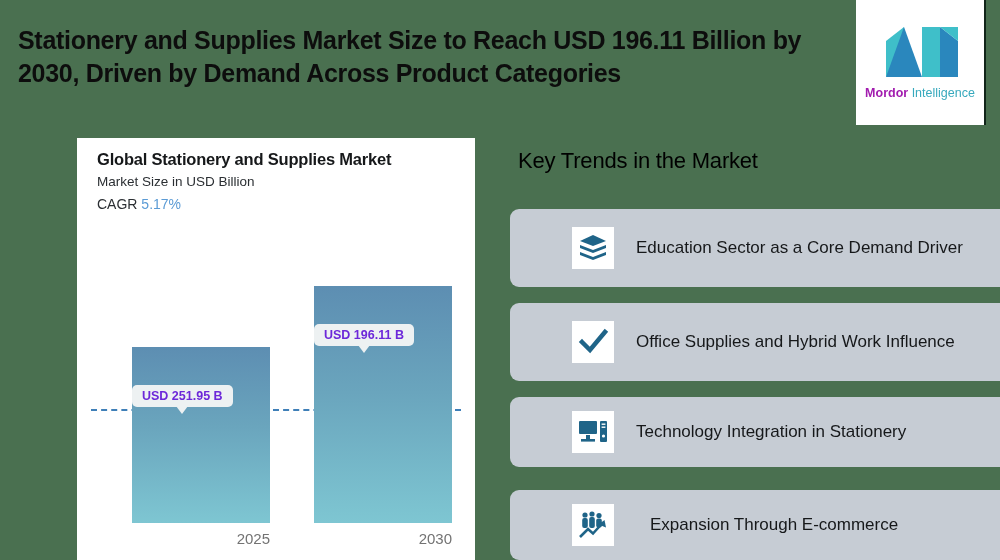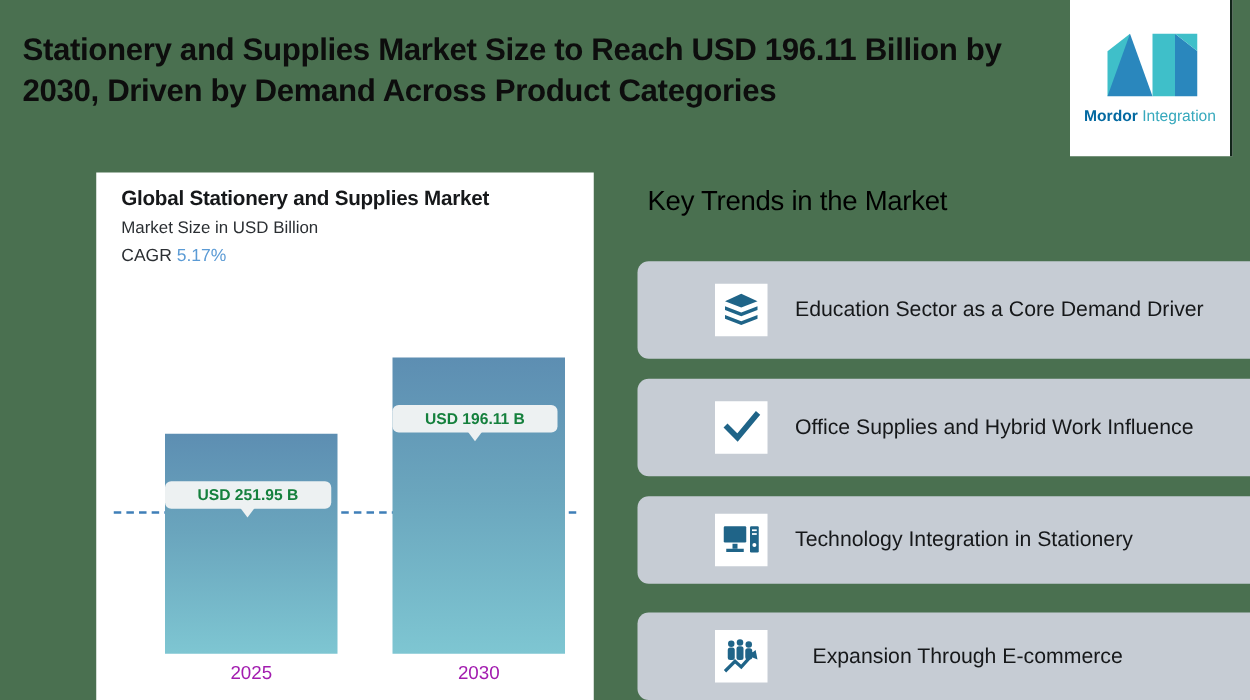--- a/index.html
+++ b/index.html
@@ -18,21 +18,21 @@
   }
 
   .logo-box{
     position:absolute;left:856px;top:0;width:128px;height:125px;
     background:#ffffff;
     display:flex;flex-direction:column;align-items:center;justify-content:center;
     border-right:2px solid #12251a;
   }
   .logo-mark{width:76px;height:54px;display:block;}
   .logo-word{margin-top:7px;font-size:12.5px;white-space:nowrap;}
-  .logo-word .b{font-weight:bold;color:#0369a1;}
+  .logo-word .b{font-weight:bold;color:#a21caf;}
   .logo-word .l{font-weight:normal;color:#37a9bd;}
 
   
   .chart-card{
     position:absolute;left:33px;top:138px;width:398px;height:422px;
     background:#ffffff;
     margin-left:44px;
   }
   .chart-title{
     position:absolute;left:20px;top:12px;
@@ -56,34 +56,34 @@
   }
 
   .bar{position:absolute;bottom:0;width:138px;
     background:linear-gradient(180deg,#5d8eb2 0%,#6aa5bd 45%,#7ec6d2 100%);
   }
   .bar-1{left:55px;height:176px;}
   .bar-2{left:237px;height:237px;}
 
   .vlabel{
     position:absolute;background:#edf1f2;border-radius:5px;
-    padding:4px 26px;font-size:12.5px;font-weight:bold;color:#15803d;
+    padding:4px 10px;font-size:12.5px;font-weight:bold;color:#6d28d9;
     white-space:nowrap;
   }
   .vlabel:after{
     content:"";position:absolute;left:50%;margin-left:-6px;bottom:-7px;
     border-left:6px solid transparent;border-right:6px solid transparent;
     border-top:8px solid #edf1f2;
   }
   .vlabel-1{left:55px;top:152px;}
   .vlabel-2{left:237px;top:91px;}
 
   .xlabel{
-    position:absolute;top:392px;width:138px;text-align:center;
-    font-size:15px;color:#a21caf;
+    position:absolute;top:392px;width:138px;text-align:right;
+    font-size:15px;color:#737373;
   }
   .xlabel-1{left:55px;}
   .xlabel-2{left:237px;}
 
   
   .trends-title{
     position:absolute;left:518px;top:148px;
     font-size:22px;font-weight:normal;color:#000000;letter-spacing:-0.2px;
   }
   .trend-card{
@@ -114,21 +114,21 @@
 <div class="logo-box">
   <svg class="logo-mark" viewBox="0 0 76 54">
     <polygon points="4,52 4,16 22,2 22,38" fill="#3fbfc9"></polygon>
     <polygon points="4,52 22,2 40,52" fill="#2a87bd"></polygon>
     <polygon points="26,52 26,2 44,2 44,52" fill="#3fbfc9" opacity="0"></polygon>
     <polygon points="40,52 40,2 58,2 58,52" fill="#3fbfc9"></polygon>
     <polygon points="58,2 58,52 76,52 76,16" fill="#2a87bd"></polygon>
     <polygon points="58,2 76,16 76,2" fill="#3fbfc9"></polygon>
   </svg>
   <div class="logo-word">
-    <span class="b">Mordor</span><span class="l"> Integration</span>
+    <span class="b">Mordor</span><span class="l"> Intelligence</span>
   </div>
 </div>
 
 <div class="chart-card">
 
   <div class="chart-title">Global Stationery and Supplies Market</div>
   <div class="chart-sub">Market Size in USD Billion</div>
   <div class="chart-cagr">
     <span>CAGR</span>
     <span class="val">5.17%</span>

